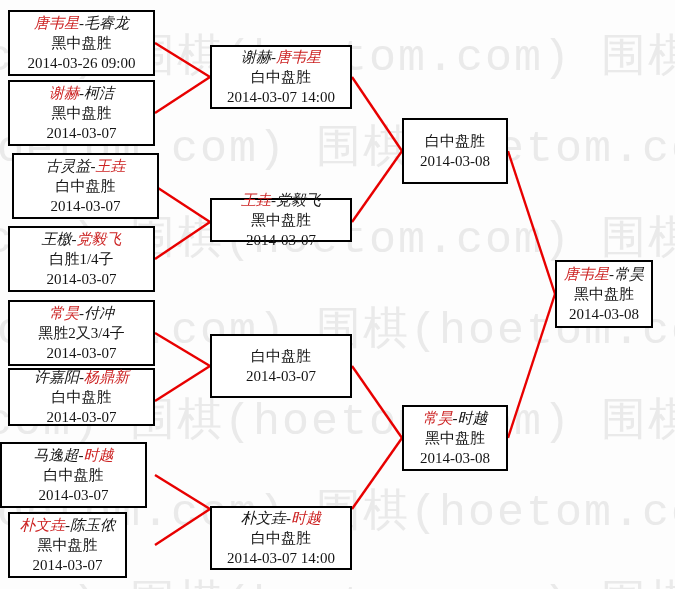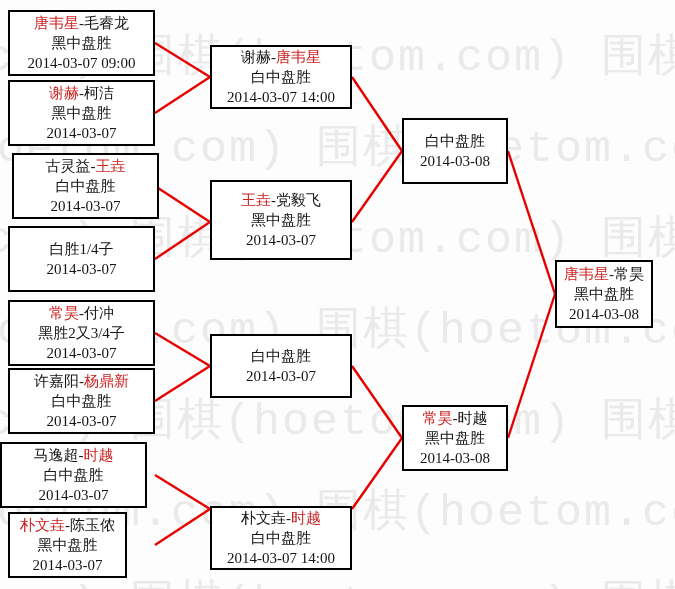--- a/index.html
+++ b/index.html
@@ -14,21 +14,21 @@
     position:absolute; white-space:nowrap;
     font-family:"Liberation Mono","DejaVu Sans Mono",monospace;
     font-size:45px; line-height:46px; color:#eaeaea; letter-spacing:2px;
   }
   svg.lines { position:absolute; left:0; top:0; }
   .box {
     position:absolute; background:#ffffff; border:2px solid #000;
     display:flex; flex-direction:column; justify-content:center; align-items:center;
     text-align:center; font-size:15px; line-height:20px; color:#141414;
   }
-  .box .players { white-space:nowrap; }
+  .box .players { white-space:nowrap;font-style:italic; }
   .win { color:#cc2222; }
 </style>
 </head>
 <body>
 
 <div class="watermark">
   <div class="wm-row" style="top:36px;  left:-341px">围棋(hoetom.com)  围棋(hoetom.com)  围棋(hoetom.com)  </div>
   <div class="wm-row" style="top:127px; left:-155px">围棋(hoetom.com)  围棋(hoetom.com)  围棋(hoetom.com)  </div>
   <div class="wm-row" style="top:218px; left:-341px">围棋(hoetom.com)  围棋(hoetom.com)  围棋(hoetom.com)  </div>
   <div class="wm-row" style="top:309px; left:-155px">围棋(hoetom.com)  围棋(hoetom.com)  围棋(hoetom.com)  </div>
@@ -52,63 +52,64 @@
     <line x1="352" y1="366" x2="402" y2="438"></line>
     <line x1="352" y1="509" x2="402" y2="438"></line>
     <line x1="508" y1="151" x2="555" y2="294"></line>
     <line x1="508" y1="438" x2="555" y2="294"></line>
   </g>
 </svg>
 
 <div class="box" style="left:8px;top:10px;width:147px;height:66px">
   <div class="players"><span class="win">唐韦星</span><span>-</span><span>毛睿龙</span></div>
   <div>黑中盘胜</div>
-  <div>2014-03-07 09:00</div>
+  <div>2014-03-26 09:00</div>
 </div>
 <div class="box" style="left:8px;top:80px;width:147px;height:66px">
   <div class="players"><span class="win">谢赫</span><span>-</span><span>柯洁</span></div>
   <div>黑中盘胜</div>
   <div>2014-03-07</div>
 </div>
 <div class="box" style="left:12px;top:153px;width:147px;height:66px">
   <div class="players"><span>古灵益</span><span>-</span><span class="win">王垚</span></div>
   <div>白中盘胜</div>
   <div>2014-03-07</div>
 </div>
 <div class="box" style="left:8px;top:226px;width:147px;height:66px">
+  <div class="players"><span>王檄</span><span>-</span><span class="win">党毅飞</span></div>
   <div>白胜1/4子</div>
   <div>2014-03-07</div>
 </div>
 <div class="box" style="left:8px;top:300px;width:147px;height:66px">
   <div class="players"><span class="win">常昊</span><span>-</span><span>付冲</span></div>
   <div>黑胜2又3/4子</div>
   <div>2014-03-07</div>
 </div>
-<div class="box" style="left:8px;top:368px;width:147px;height:66px">
+<div class="box" style="left:8px;top:368px;width:147px;height:58px">
   <div class="players"><span>许嘉阳</span><span>-</span><span class="win">杨鼎新</span></div>
   <div>白中盘胜</div>
   <div>2014-03-07</div>
 </div>
 <div class="box" style="left:0;top:442px;width:147px;height:66px">
   <div class="players"><span>马逸超</span><span>-</span><span class="win">时越</span></div>
   <div>白中盘胜</div>
   <div>2014-03-07</div>
 </div>
 <div class="box" style="left:8px;top:512px;width:119px;height:66px">
   <div class="players"><span class="win">朴文垚</span><span>-</span><span>陈玉侬</span></div>
   <div>黑中盘胜</div>
   <div>2014-03-07</div>
 </div>
 
 <div class="box" style="left:210px;top:45px;width:142px;height:64px">
   <div class="players"><span>谢赫</span><span>-</span><span class="win">唐韦星</span></div>
   <div>白中盘胜</div>
   <div>2014-03-07 14:00</div>
 </div>
-<div class="box" style="left:210px;top:180px;width:142px;height:80px">
+<div class="box" style="left:210px;top:198px;width:142px;height:44px">
   <div class="players"><span class="win">王垚</span><span>-</span><span>党毅飞</span></div>
   <div>黑中盘胜</div>
   <div>2014-03-07</div>
 </div>
 <div class="box" style="left:210px;top:334px;width:142px;height:64px">
   <div>白中盘胜</div>
   <div>2014-03-07</div>
 </div>
 <div class="box" style="left:210px;top:506px;width:142px;height:64px">
   <div class="players"><span>朴文垚</span><span>-</span><span class="win">时越</span></div>

